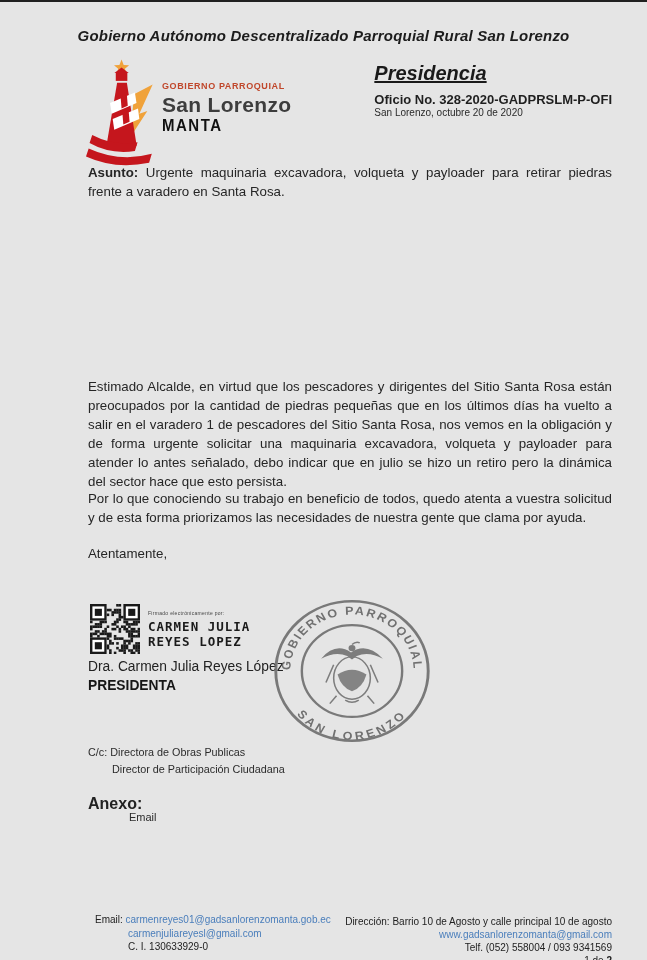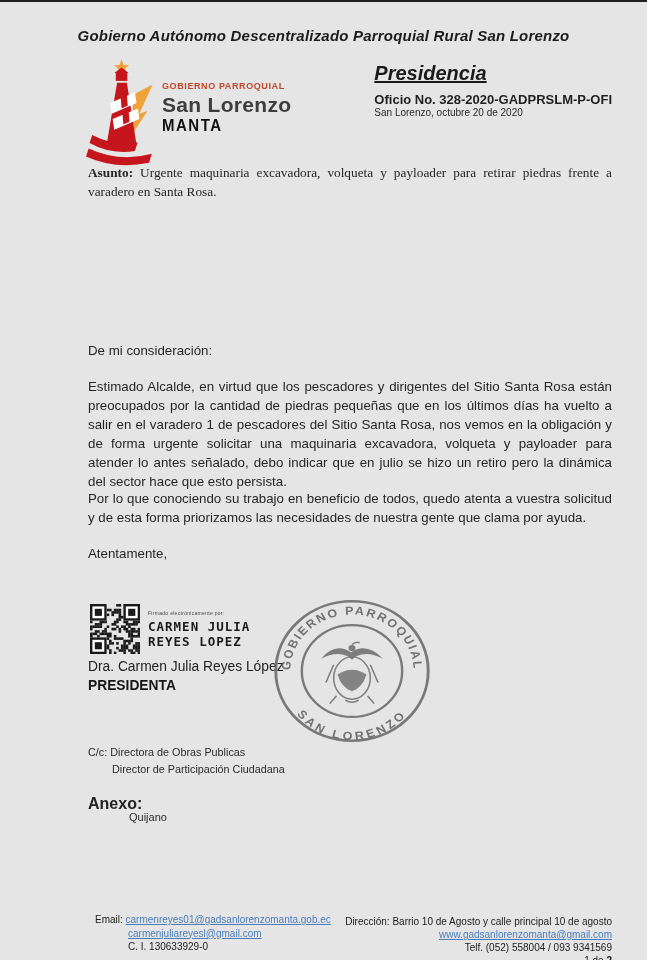--- a/index.html
+++ b/index.html
@@ -21,21 +21,21 @@
   .logo-city{font-size:15px;font-weight:700;color:#111;letter-spacing:1.5px;margin-top:2px;transform:scaleY(1.05);transform-origin:left top;}
   
   .letterhead{position:absolute;top:62px;right:35px;text-align:left;}
   .office{font-size:20px;font-weight:bold;font-style:italic;text-decoration:underline;color:#1a1a1a;}
   .oficio{font-size:13px;font-weight:bold;margin-top:7px;color:#1f1f1f;}
   .dateline{font-size:10px;color:#2a2a2a;}
   
   .block{position:absolute;left:88px;width:524px;font-size:13.3px;line-height:19px;color:#262626;}
   .just{text-align:justify;}
   .b{font-weight:bold;}
-  .subject{top:163px;font-family:Liberation Serif, serif;}
+  .subject{top:163px;}
   .recipient{top:254px;line-height:18.5px;}
   .salutation{top:341px;}
   .para1{top:377px;}
   .para2{top:489px;}
   .closing{top:544px;}
   
   .qr-wrap{position:absolute;left:90px;top:604px;width:50px;height:50px;}
   .esign{position:absolute;left:148px;top:610px;}
   .esign-label{font-size:5px;color:#444;letter-spacing:.3px;}
   .esign-name{font-family:"DejaVu Sans Mono",monospace;font-weight:bold;font-size:12.5px;color:#1b1b1b;letter-spacing:1px;line-height:15px;margin-top:3px;}
@@ -45,21 +45,21 @@
   .stamp{position:absolute;left:270px;top:596px;opacity:.88;}
   
   .cc{position:absolute;left:88px;top:744px;font-size:10.8px;line-height:17px;color:#2b2b2b;}
   .cc-line2{padding-left:24px;}
   .annex-label{position:absolute;left:88px;top:795px;font-size:16px;font-weight:bold;color:#222;}
   .annex-value{position:absolute;left:129px;top:811px;font-size:11px;color:#2b2b2b;}
   
   .footer-left{position:absolute;left:95px;top:913px;font-size:10px;line-height:13.5px;color:#222;}
   .footer-left .ind{padding-left:33px;}
   .footer-right{position:absolute;right:35px;top:915px;font-size:10px;line-height:13px;text-align:right;color:#222;}
-  a.lnk{color:#4a7ebb;text-decoration:underline;cursor:pointer;}
+  a.lnk{color:#4a7ebb;cursor:pointer;}
   .pageno{font-weight:normal;}
   .pageno .b2{font-weight:bold;}
 </style>
 </head>
 <body>
 
 <div class="page">
   <div class="edge-top"></div>
 
   <div class="doc-title">Gobierno Autónomo Descentralizado Parroquial Rural San Lorenzo</div>
@@ -95,21 +95,20 @@
 
   <div class="letterhead">
     <div class="office">Presidencia</div>
     <div class="oficio">Oficio No. 328-2020-GADPRSLM-P-OFI</div>
     <div class="dateline">San Lorenzo, octubre 20 de 2020</div>
   </div>
 
   <div class="block just subject"><span class="b">Asunto:</span><span> Urgente maquinaria excavadora, volqueta y payloader para retirar piedras frente a varadero en Santa Rosa.</span></div>
 
 
-  <div class="block salutation">De mi consideración:</div>
 
   <div class="block just para1">Estimado Alcalde, en virtud que los pescadores y dirigentes del Sitio Santa Rosa están preocupados por la cantidad de piedras pequeñas que en los últimos días ha vuelto a salir en el varadero 1 de pescadores del Sitio Santa Rosa, nos vemos en la obligación y de forma urgente solicitar una maquinaria excavadora, volqueta y payloader para atender lo antes señalado, debo indicar que en julio se hizo un retiro pero la dinámica del sector hace que esto persista.</div>
   <div class="block just para2">Por lo que conociendo su trabajo en beneficio de todos, quedo atenta a vuestra solicitud y de esta forma priorizamos las necesidades de nuestra gente que clama por ayuda.</div>
   <div class="block closing">Atentamente,</div>
 
   <div class="qr-wrap">
     <svg width="50" height="50" viewBox="0 0 50 50" fill="#1a1a1a">
       <g>
         <rect x="0" y="0" width="16.6" height="16.6"></rect>
           <rect x="2.4" y="2.4" width="11.9" height="11.9" fill="#fff"></rect>
@@ -301,21 +300,21 @@
       </g>
     </svg>
   </div>
 
   <div class="cc">
     <div><span>C/c:</span><span> Directora de Obras Publicas</span></div>
     <div class="cc-line2">Director de Participación Ciudadana</div>
   </div>
 
   <div class="annex-label">Anexo:</div>
-  <div class="annex-value">Quijano</div>
+  <div class="annex-value">Email</div>
 
   <div class="footer-left">
     <div><span>Email: </span><a class="lnk">carmenreyes01@gadsanlorenzomanta.gob.ec</a></div>
     <div class="ind"><a class="lnk">carmenjuliareyesl@gmail.com</a></div>
     <div class="ind">C. I. 130633929-0</div>
   </div>
   <div class="footer-right">
     <div>Dirección: Barrio 10 de Agosto y calle principal 10 de agosto</div>
     <div><a class="lnk">www.gadsanlorenzomanta@gmail.com</a></div>
     <div>Telf. (052) 558004 / 093 9341569</div>

